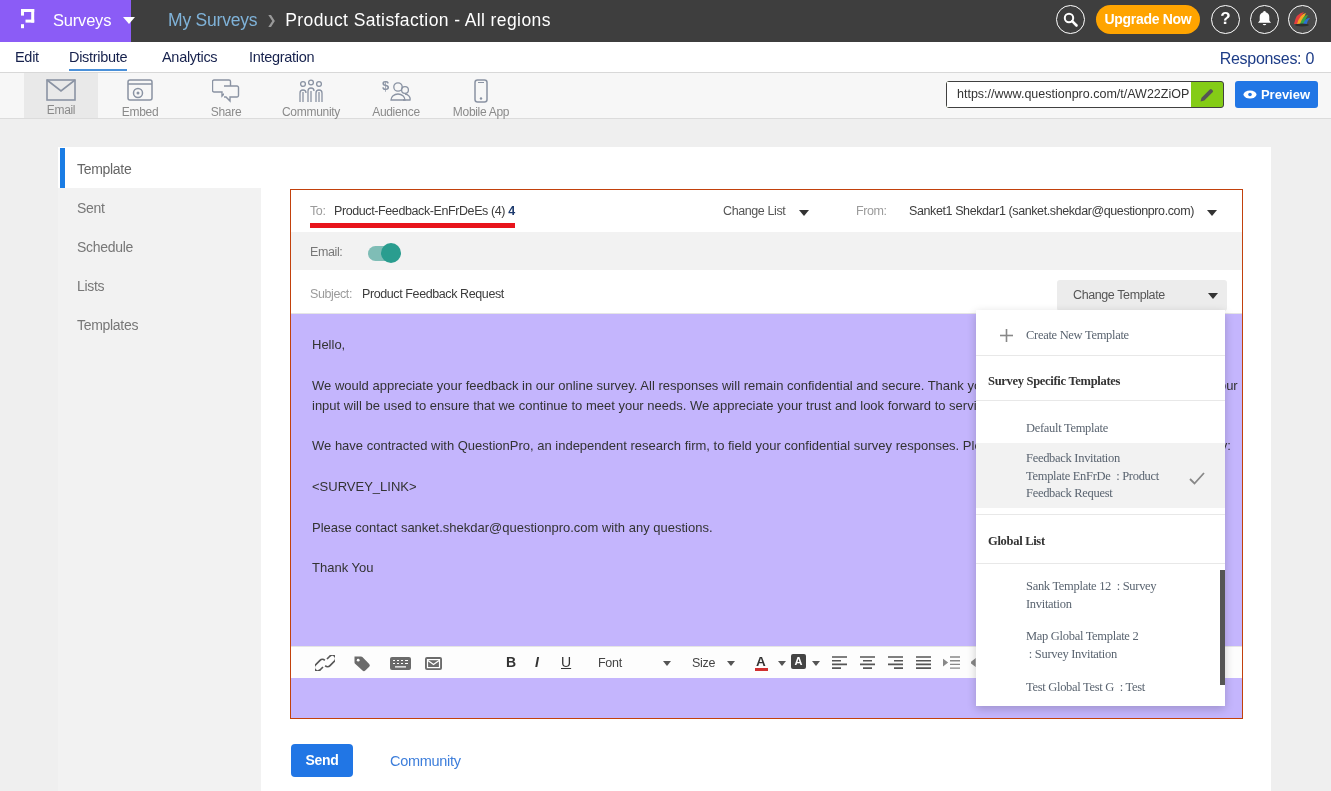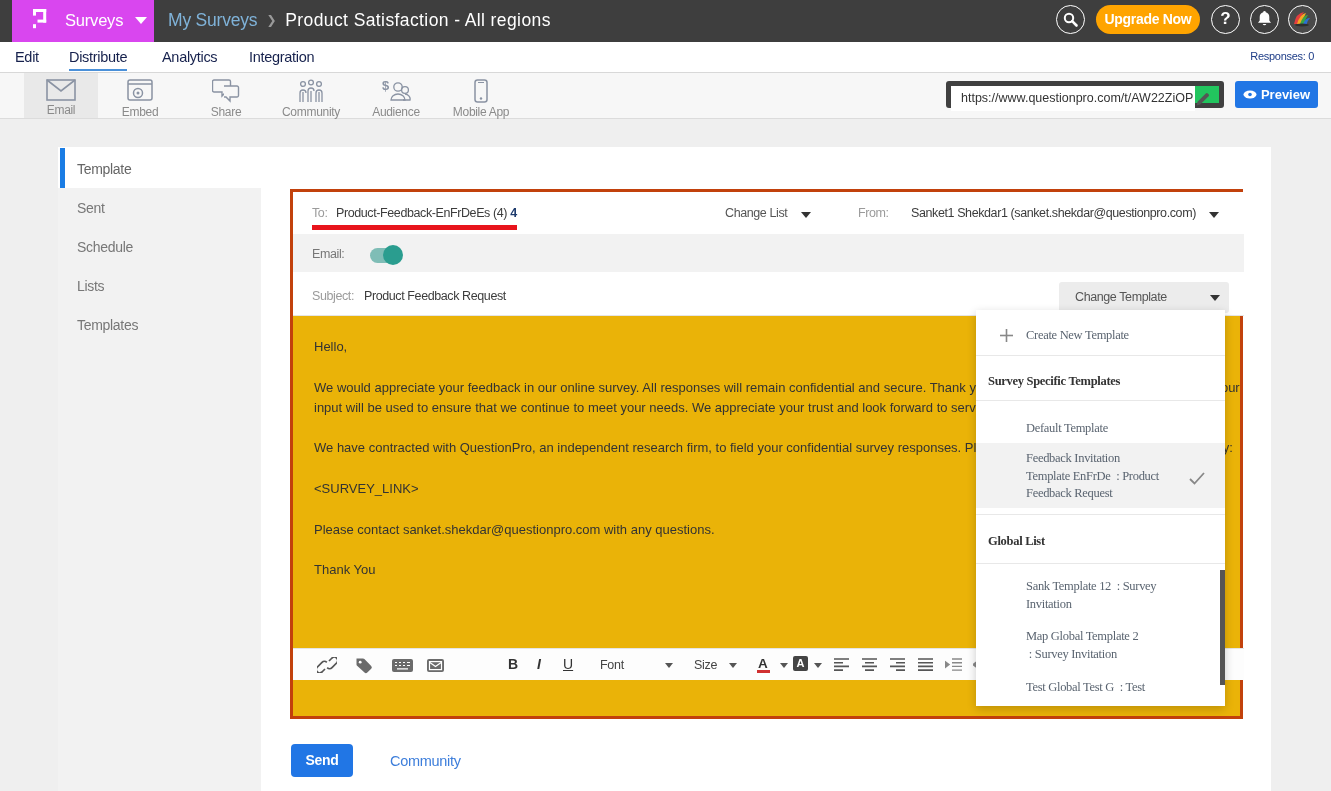--- a/index.html
+++ b/index.html
@@ -2,53 +2,53 @@
 <html><head>
 <meta charset="utf-8">
 <style>
 * { margin:0; padding:0; box-sizing:border-box; }
 html,body { width:1331px; height:791px; overflow:hidden; background:#efefef;
   font-family:"Liberation Sans", sans-serif; }
 .abs { position:absolute; }
 
 
 .topbar { position:absolute; left:0; top:0; width:1331px; height:42px; background:#3e3e3e; }
-.logo-area { position:absolute; left:12px; top:0; width:142px; height:42px; background:#d946ef; }
+.logo-area { position:absolute; left:0; top:0; width:131px; height:42px; background:#8b5cf6; }
 .surveys-txt { position:absolute; left:53px; top:11px; color:#fff; font-size:16.5px; letter-spacing:-0.2px; }
 .crumb { position:absolute; left:168px; top:10px; font-size:17.5px; color:#7fb2d8; white-space:nowrap; letter-spacing:-0.2px;}
 .crumb .sep { color:#9a9a9a; font-size:12px; padding:0 9px; position:relative; top:-2px;}
 .crumb .title { color:#ffffff; letter-spacing:0.4px; }
 .circbtn { position:absolute; top:5px; width:29px; height:29px; border:1.5px solid #fff; border-radius:50%; }
 .upgrade { position:absolute; left:1096px; top:5px; width:104px; height:29px; background:#ffa400; border-radius:15px;
   color:#fff; font-size:14px; font-weight:bold; text-align:center; line-height:29px; letter-spacing:-0.3px; }
 
 
 .nav { position:absolute; left:0; top:42px; width:1331px; height:31px; background:#fff; border-bottom:1px solid #d8d8d8; }
 .nav span { position:absolute; top:7px; font-size:14.5px; color:#16214d; letter-spacing:-0.3px; white-space:nowrap; }
-.nav .resp { color:#1d3c87; font-size:11px; top:8px; }
+.nav .resp { color:#1d3c87; font-size:16px; top:8px; }
 
 
 .toolbar { position:absolute; left:0; top:73px; width:1331px; height:46px; background:#f7f7f7; border-bottom:1px solid #dcdcdc; }
 .tool { position:absolute; top:0; height:45px; text-align:center; color:#8b8b8b; font-size:12px; letter-spacing:-0.3px; }
 .tool svg { display:block; margin:6px auto 2px; }
 .tool.active { background:#e9e9e9; }
-.urlbox { position:absolute; left:946px; top:8px; width:278px; height:27px; background:#22c55e; border:5px solid #404040; border-radius:3px; }
+.urlbox { position:absolute; left:946px; top:8px; width:278px; height:27px; background:#84cc16; border:1px solid #404040; border-radius:3px; }
 .urlbox .inner { position:absolute; left:0; top:0; width:244px; height:25px; background:#fff;
   font-size:12.5px; color:#333; line-height:25px; padding-left:10px; white-space:nowrap; overflow:hidden; }
 .preview { position:absolute; left:1235px; top:8px; width:83px; height:27px; background:#2176e5; border-radius:3px;
   color:#fff; font-size:13px; font-weight:bold; text-align:center; line-height:27px; }
 
 
 .card { position:absolute; left:58px; top:147px; width:1213px; height:644px; background:#fff; }
 .sidegray { position:absolute; left:58px; top:188px; width:203px; height:603px; background:#f2f2f2; }
 .bluebar { position:absolute; left:60px; top:148px; width:5px; height:40px; background:#1a7ce4; }
 .side-item { position:absolute; left:77px; font-size:14px; color:#777; letter-spacing:-0.3px; }
 
 
-.cbox { position:absolute; left:290px; top:189px; width:953px; height:530px; border:3px solid #c2410c; background:#eab308; }
+.cbox { position:absolute; left:290px; top:189px; width:953px; height:530px; border:1px solid #c2410c; background:#c4b5fd; }
 .row-to { position:absolute; left:0; top:0; width:951px; height:42px; background:#fff; }
 .row-email { position:absolute; left:0; top:42px; width:951px; height:38px; background:#f2f2f2; }
 .row-subject { position:absolute; left:0; top:80px; width:951px; height:44px; background:#fff; border-bottom:1px solid #e5e5e5; }
 .lbl { color:#9b9b9b; font-size:12.5px; letter-spacing:-0.4px; }
 .val { color:#3c3c3c; font-size:12.5px; letter-spacing:-0.4px; white-space:nowrap; }
 .redline { position:absolute; left:19px; top:33px; width:205px; height:5px; background:#e8141c; }
 .caret { display:inline-block; width:0; height:0; border-left:5px solid transparent; border-right:5px solid transparent; border-top:6px solid #333; }
 .toggle-on { position:absolute; width:31px; height:15px; background:#7fbdb6; border-radius:8px; }
 .toggle-on .knob { position:absolute; right:-2px; top:-3px; width:20px; height:20px; background:#2a9d8f; border-radius:50%; }
 .toggle-off { position:absolute; width:31px; height:15px; background:#d5d5d5; border-radius:8px; }

